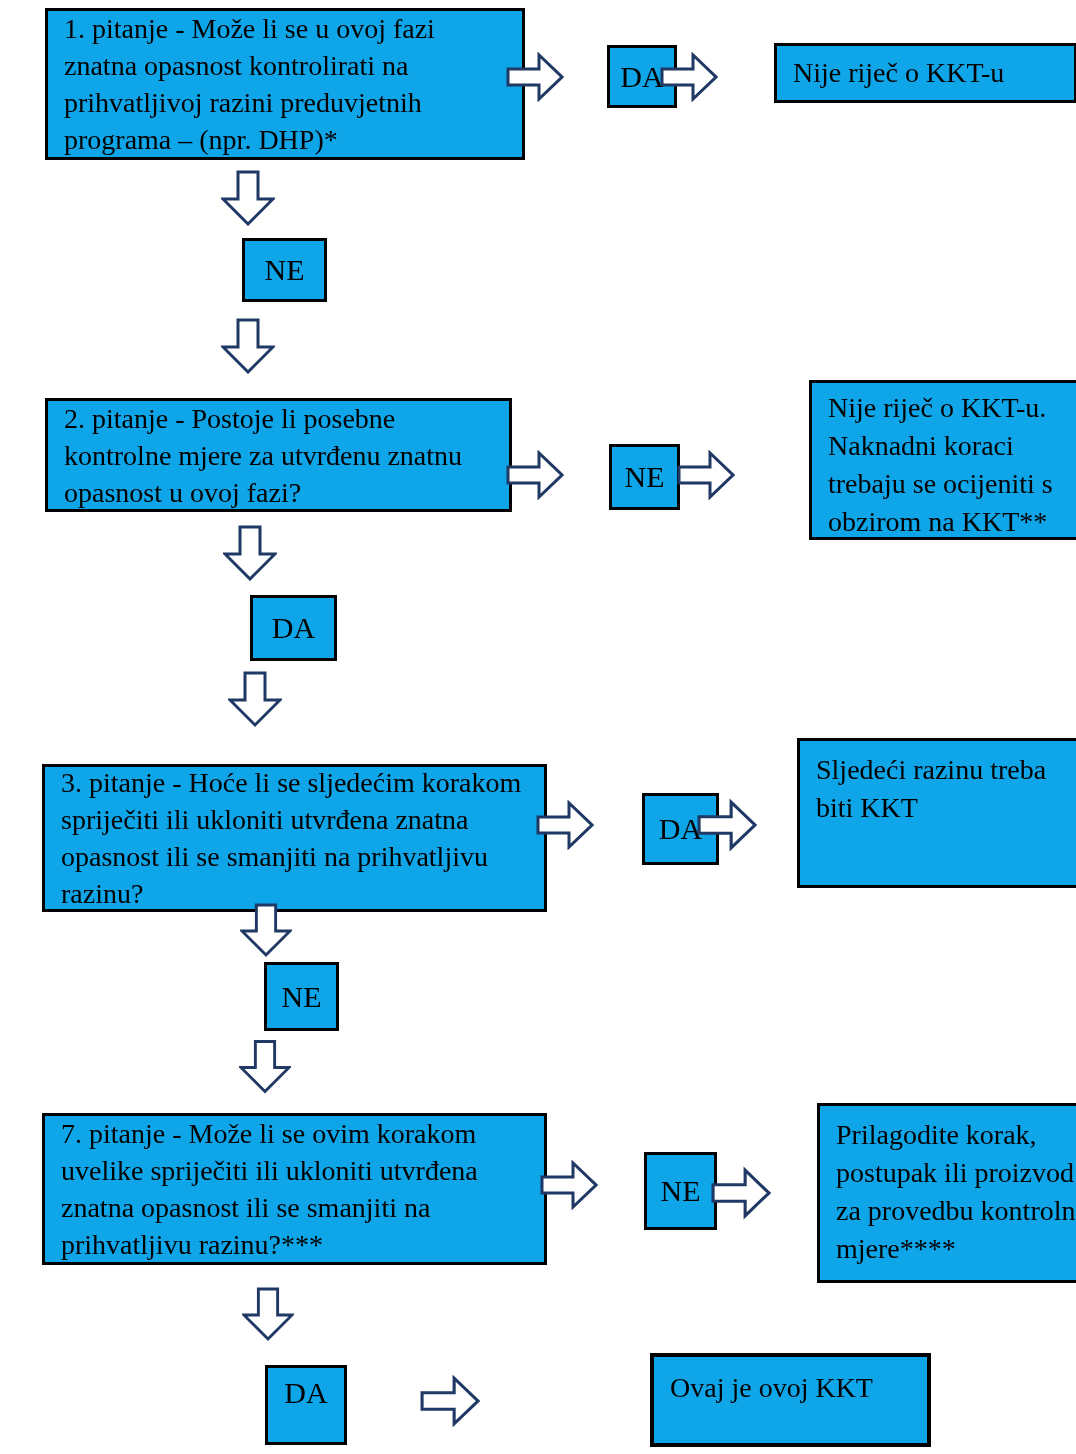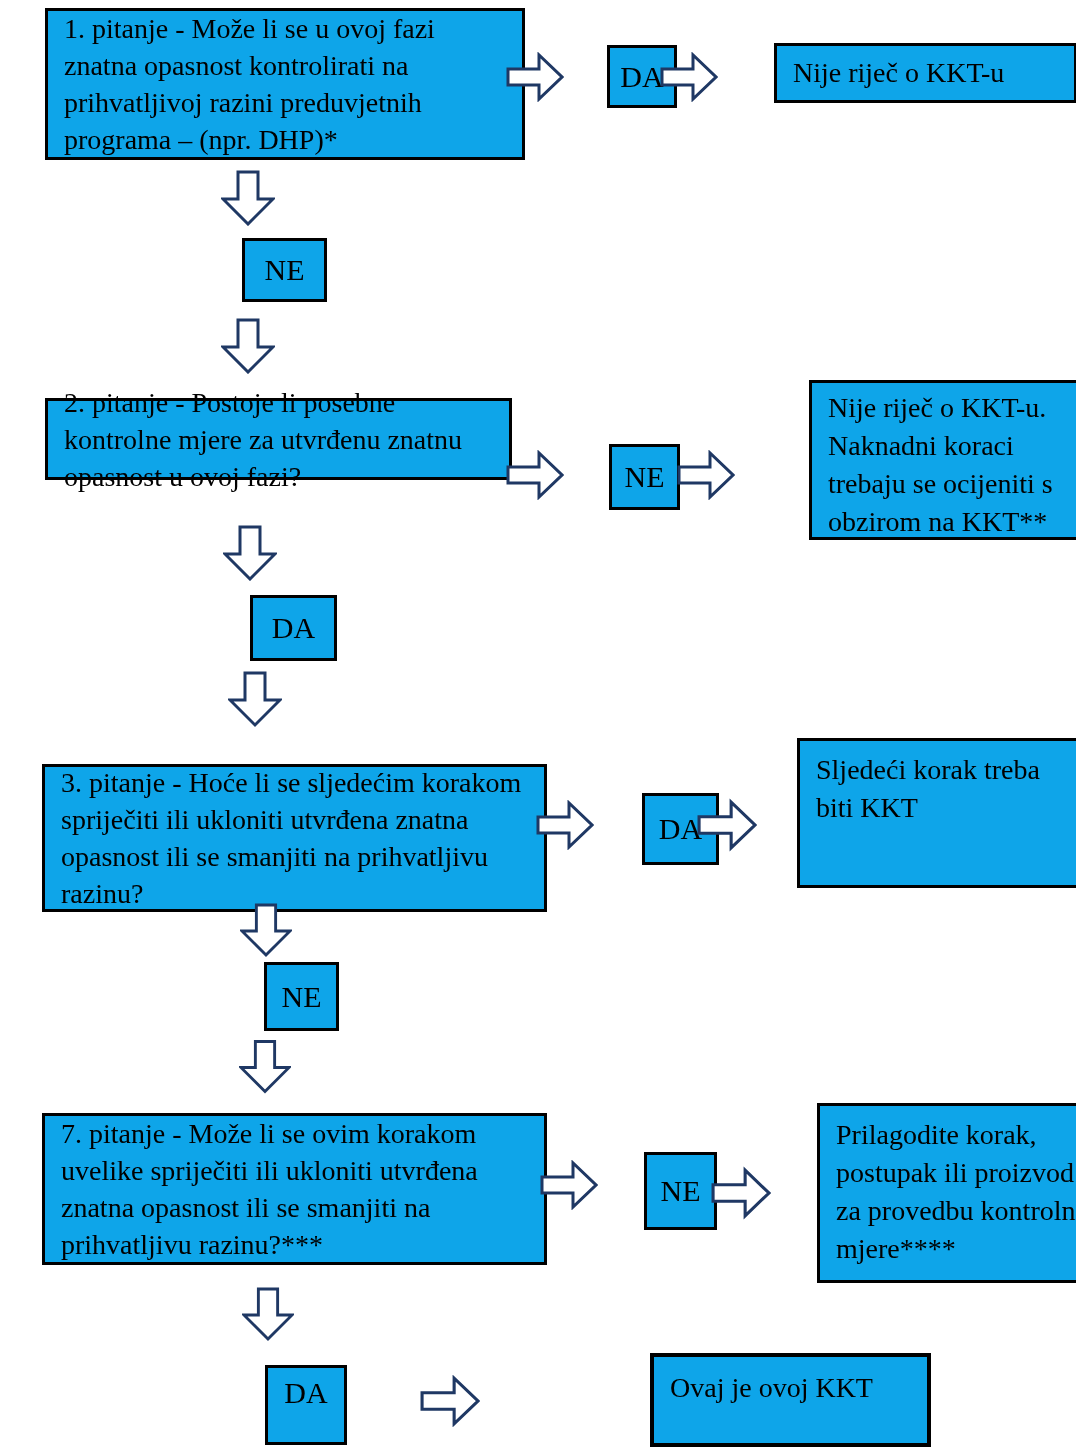--- a/index.html
+++ b/index.html
@@ -99,21 +99,21 @@
   </svg>
 
   <div class="box lbox" style="left:205px; top:238px; width:85px; height:64px;">
     <span>NE</span>
   </div>
 
   <svg class="arrow" style="left:221px; top:318px;" width="54" height="56" viewBox="0 0 54 56">
     <path d="M17 2 H37 V29 H52 L27 54 L2 29 H17 Z"></path>
   </svg>
 
-  <div class="box qbox" style="left:8px; top:398px; width:467px; height:82px;">
+  <div class="box qbox" style="left:8px; top:398px; width:467px; height:114px;">
     <span class="txt">2. pitanje - Postoje li posebne
 kontrolne mjere za utvrđenu znatnu
 opasnost u ovoj fazi?</span>
   </div>
 
   <svg class="arrow" style="left:506px; top:450px;" width="58" height="50" viewBox="0 0 58 50">
     <path d="M2 17 H33 V3 L56 25 L33 47 V33 H2 Z"></path>
   </svg>
 
   <div class="box lbox" style="left:572px; top:444px; width:71px; height:66px;">
@@ -156,21 +156,21 @@
 
   <div class="box lbox" style="left:605px; top:793px; width:77px; height:72px;">
     <span>DA</span>
   </div>
 
   <svg class="arrow" style="left:697px; top:797px;" width="60" height="56" viewBox="0 0 58 50">
     <path d="M2 17 H33 V3 L56 25 L33 47 V33 H2 Z"></path>
   </svg>
 
   <div class="box rbox" style="left:760px; top:738px; width:290px; height:150px;">
-    <span class="txt">Sljedeći korak treba
+    <span class="txt">Sljedeći razinu treba
 biti KKT</span>
   </div>
 
   <svg class="arrow" style="left:240px; top:902px;" width="52" height="56" viewBox="0 0 54 56">
     <path d="M17 2 H37 V29 H52 L27 54 L2 29 H17 Z"></path>
   </svg>
 
   <div class="box lbox" style="left:227px; top:962px; width:75px; height:69px;">
     <span>NE</span>
   </div>

